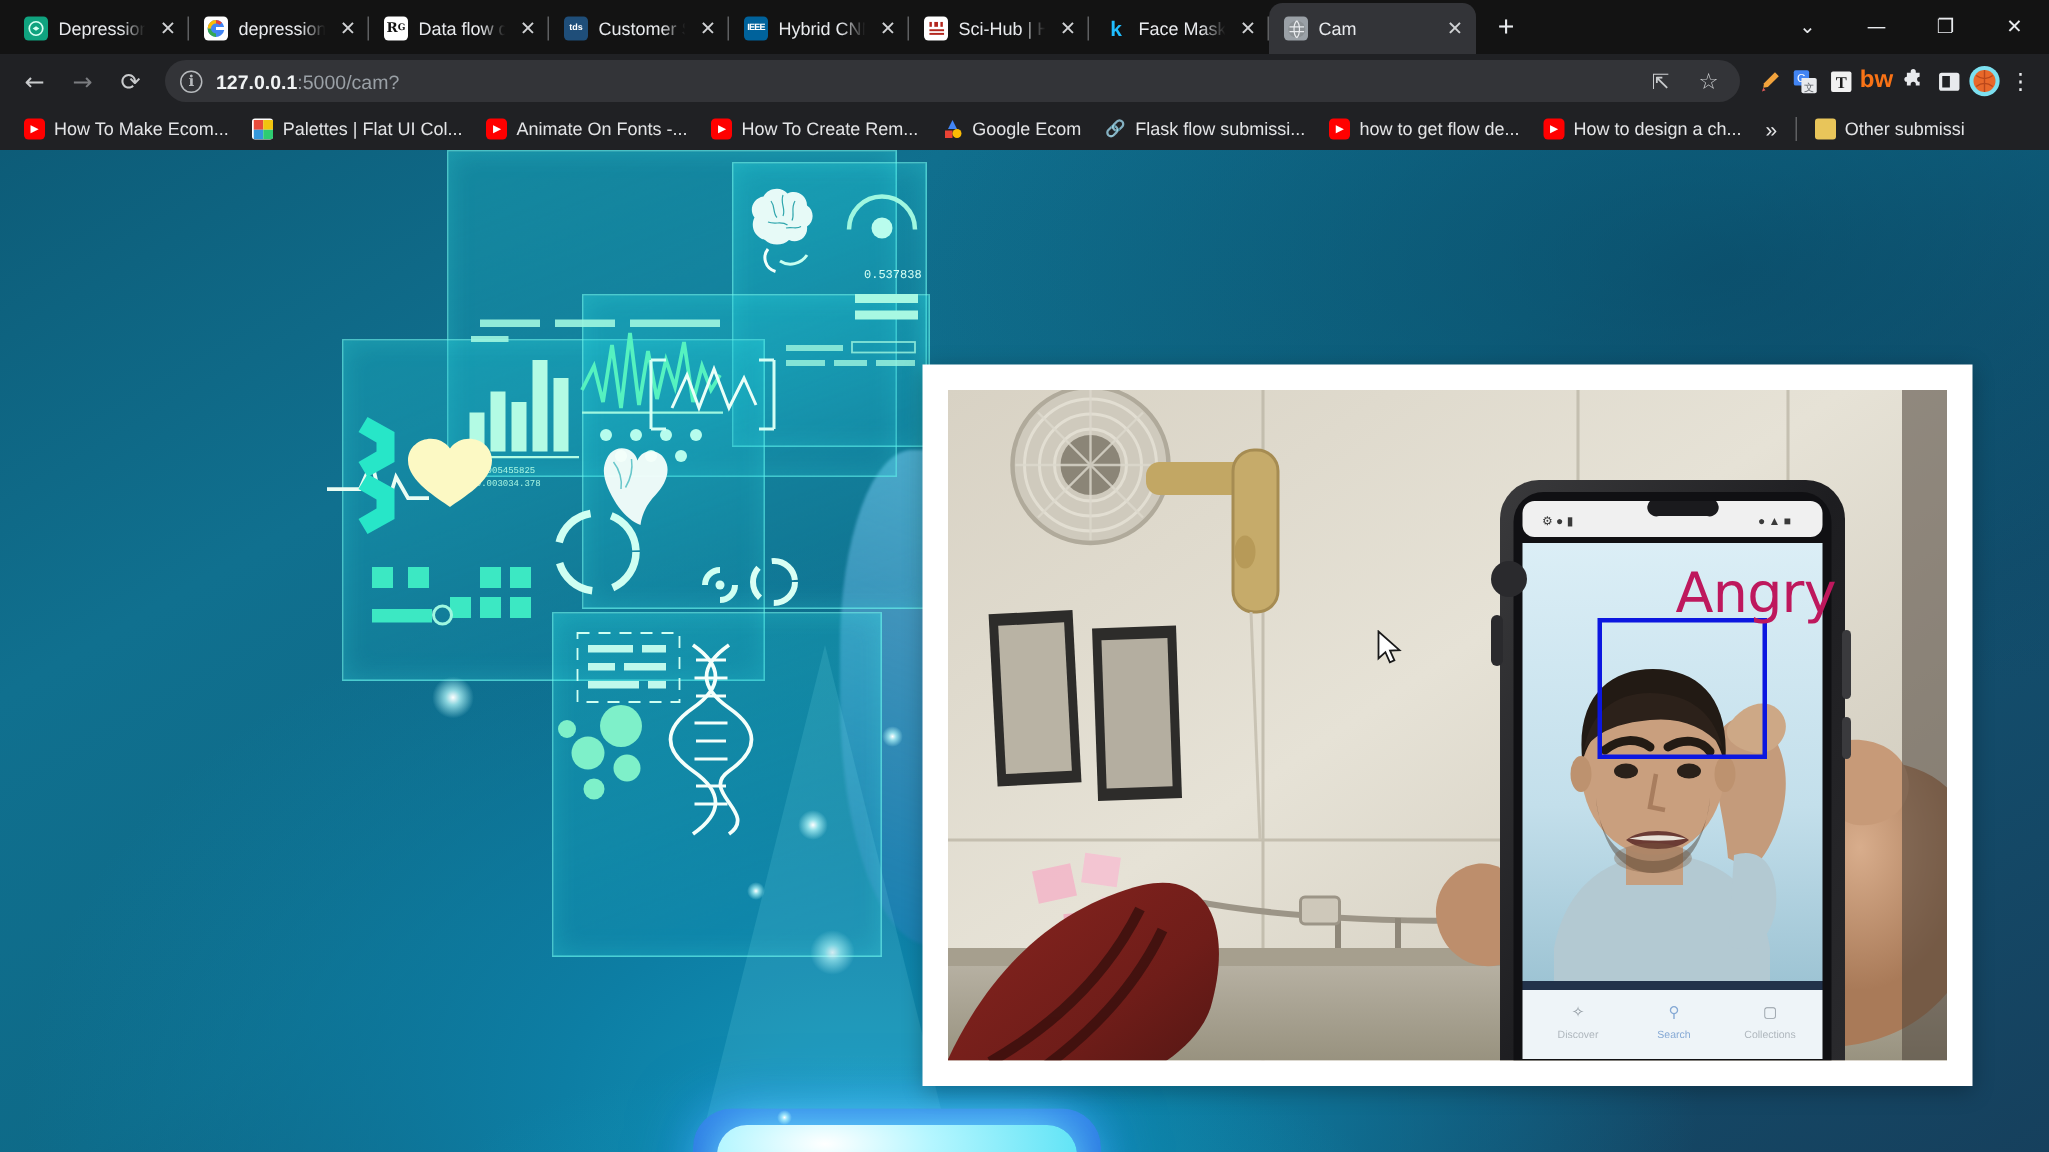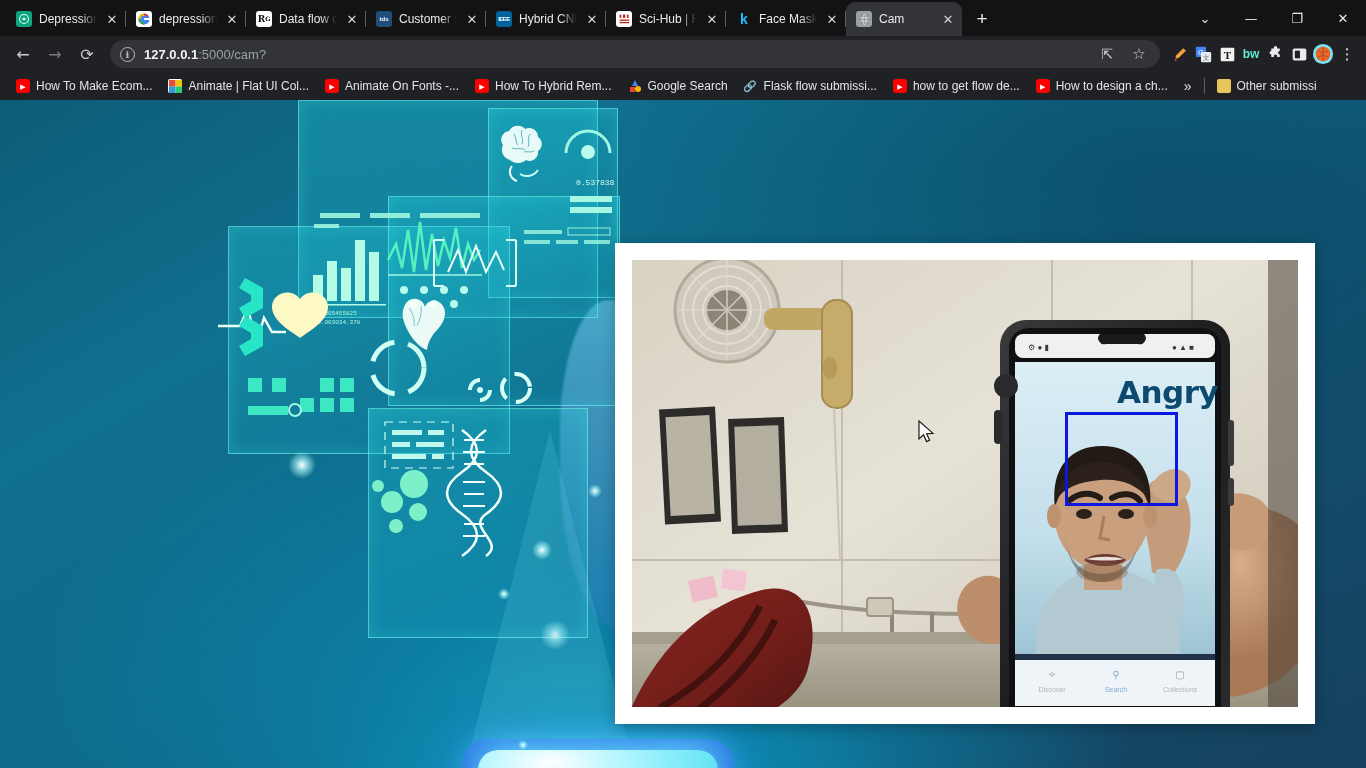--- a/index.html
+++ b/index.html
@@ -171,21 +171,21 @@
     width: 100%; height: 100%; position: relative; overflow: hidden;
     background: #cfc7b8;
   }
   .cam-svg { position: absolute; left: 0; top: 0; }
   .face-box {
     position: absolute; left: 433px; top: 152px; width: 113px; height: 94px;
     border: 3px solid #0c17e0;
   }
   .emotion-label {
     position: absolute; left: 485px; top: 117px;
-    color: #0c4a6e; font-size: 31px; font-weight: bold;
+    color: #be185d; font-size: 37px; font-weight: normal;
     font-family: "DejaVu Sans", sans-serif; letter-spacing: -.5px;
     line-height: 1;
   }
 
   
   .cursor { position: absolute; left: 917px; top: 320px; }
 </style>
 </head>
 <body>
 
@@ -251,21 +251,21 @@
       <span class="tab-title">Sci-Hub | Hyb</span>
       <span class="tab-close">✕</span>
     </div>
 
     <div class="tab">
       <span class="tab-fav" style="background:transparent;color:#20beff;font-size:14px;font-weight:bold;">k</span>
       <span class="tab-title">Face Mask De</span>
       <span class="tab-close">✕</span>
     </div>
 
-    <div class="tab active nosep" style="width:116px;">
+    <div class="tab active nosep" style="width:138px;">
       <span class="tab-fav" style="background:#9aa0a6;">
         <svg width="13" height="13" viewBox="0 0 16 16">
             <circle cx="8" cy="8" r="7" fill="#8b9094"></circle>
             <path d="M2 6h12M2 10h12M8 1c3 3 3 11 0 14M8 1C5 4 5 12 8 15" stroke="#e8eaed" stroke-width="1" fill="none"></path>
           </svg>
       </span>
       <span class="tab-title">Cam</span>
       <span class="tab-close">✕</span>
     </div>
 
@@ -308,21 +308,21 @@
           <rect x="7" y="7" width="12" height="12" rx="1.5" fill="#e8eaed"></rect>
           <text x="13" y="17" font-size="8" fill="#5f6368" text-anchor="middle" font-family="Liberation Sans">文</text>
         </svg>
     </span>
     <span class="tb-icon">
       <svg width="17" height="17" viewBox="0 0 20 20">
           <rect x="2" y="2" width="16" height="16" rx="1.5" fill="#f1f1f1"></rect>
           <text x="10" y="15" font-size="13" fill="#1a1a1a" text-anchor="middle" font-family="Liberation Serif" font-weight="bold">T</text>
         </svg>
     </span>
-    <span class="tb-icon" style="color:#5eead4;font-size:12px;font-weight:bold;">bw</span>
+    <span class="tb-icon" style="color:#f97316;font-size:16px;font-weight:bold;">bw</span>
     <span class="tb-icon">
       <svg width="17" height="17" viewBox="0 0 20 20" fill="#e8eaed">
           <path d="M8 2a2 2 0 014 0v1h3v3a2 2 0 100 4v3h-3v-1a2 2 0 10-4 0v1H5v-3a2 2 0 110-4V3h3z"></path>
         </svg>
     </span>
     <span class="tb-icon">
       <svg width="17" height="17" viewBox="0 0 20 20">
           <rect x="2" y="3" width="16" height="14" rx="2" fill="#e8eaed"></rect>
           <rect x="4.5" y="5.5" width="6" height="9" fill="#202124"></rect>
         </svg>
@@ -344,39 +344,39 @@
     </div>
     <div class="bm">
       <span class="bm-fav" style="background:#fff;">
         <svg width="13" height="13" viewBox="0 0 12 12">
             <rect x="0" y="0" width="6" height="6" fill="#e74c3c"></rect>
             <rect x="6" y="0" width="6" height="6" fill="#f1c40f"></rect>
             <rect x="0" y="6" width="6" height="6" fill="#3498db"></rect>
             <rect x="6" y="6" width="6" height="6" fill="#2ecc71"></rect>
           </svg>
       </span>
-      <span class="bm-label">Animate | Flat UI Col...</span>
+      <span class="bm-label">Palettes | Flat UI Col...</span>
     </div>
     <div class="bm">
       <span class="bm-fav" style="background:#ff0000;border-radius:3px;">▶</span>
       <span class="bm-label">Animate On Fonts -...</span>
     </div>
     <div class="bm">
       <span class="bm-fav" style="background:#ff0000;border-radius:3px;">▶</span>
-      <span class="bm-label">How To Hybrid Rem...</span>
+      <span class="bm-label">How To Create Rem...</span>
     </div>
     <div class="bm">
       <span class="bm-fav" style="background:transparent;">
         <svg width="14" height="14" viewBox="0 0 14 14">
             <path d="M7 1l3 6H4z" fill="#4285f4"></path>
             <path d="M2 8h5v5H2z" fill="#ea4335"></path>
             <circle cx="10" cy="10" r="3" fill="#fbbc05"></circle>
           </svg>
       </span>
-      <span class="bm-label">Google Search</span>
+      <span class="bm-label">Google Ecom</span>
     </div>
     <div class="bm">
       <span class="bm-fav" style="background:transparent;color:#7ab8a0;font-size:11px;">🔗</span>
       <span class="bm-label">Flask flow submissi...</span>
     </div>
     <div class="bm">
       <span class="bm-fav" style="background:#ff0000;border-radius:3px;">▶</span>
       <span class="bm-label">how to get flow de...</span>
     </div>
     <div class="bm">

